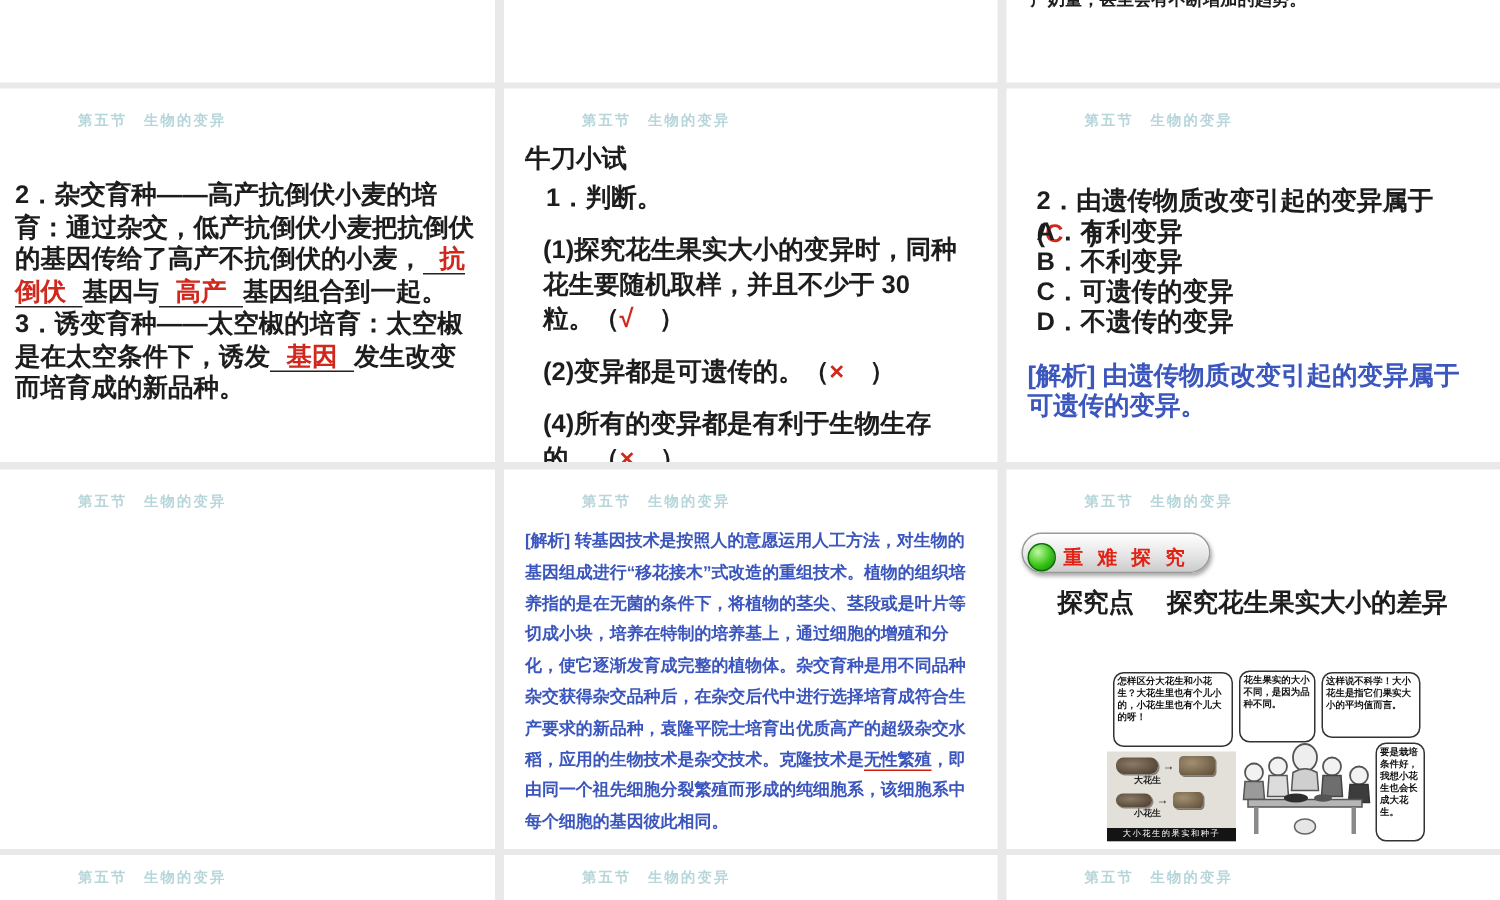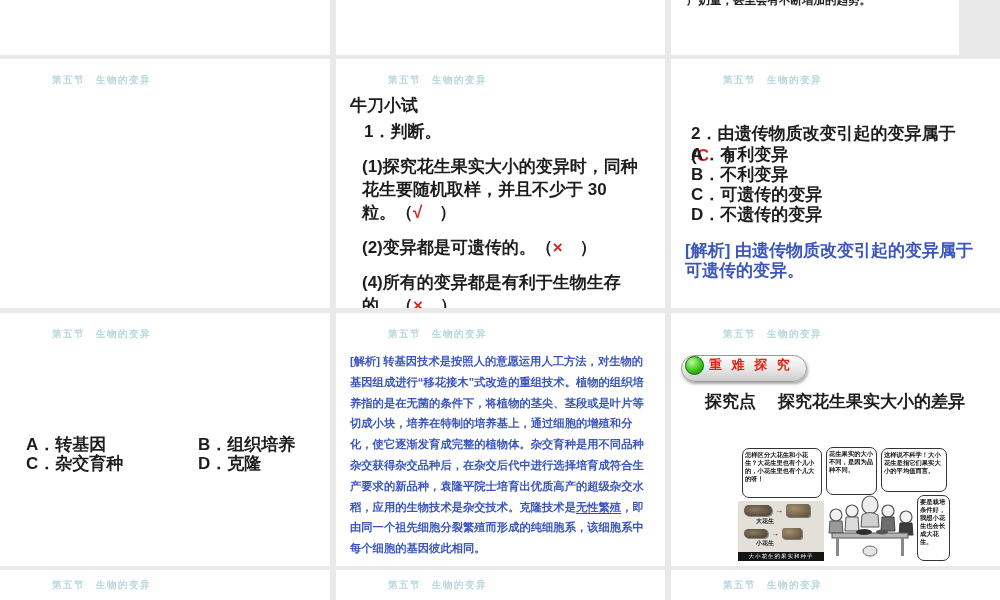--- a/index.html
+++ b/index.html
@@ -1,21 +1,21 @@
 <!DOCTYPE html>
 <html><head>
 <meta charset="utf-8">
 <style>
   html,body{margin:0;padding:0;}
   body{width:1000px;height:600px;font-family:"Liberation Sans",sans-serif;}
   .stage{position:relative;width:1000px;height:600px;background:#e9e9e9;overflow:hidden;}
   .slide{position:absolute;background:#ffffff;overflow:hidden;}
   .r1l{left:0;top:0;width:330px;height:55px;}
   .r1m{left:336px;top:0;width:329px;height:55px;}
-  .r1r{left:671px;top:0;width:288px;height:55px;}
+  .r1r{left:671px;top:0;width:329px;height:55px;}
   .r2l{left:0;top:59px;width:330px;height:249px;}
   .r2m{left:336px;top:59px;width:329px;height:249px;}
   .r2r{left:671px;top:59px;width:329px;height:249px;}
   .r3l{left:0;top:313px;width:330px;height:253px;}
   .r3m{left:336px;top:313px;width:329px;height:253px;}
   .r3r{left:671px;top:313px;width:329px;height:253px;}
   .r4l{left:0;top:570px;width:330px;height:30px;}
   .r4m{left:336px;top:570px;width:329px;height:30px;}
   .r4r{left:671px;top:570px;width:329px;height:30px;}
 
@@ -42,21 +42,21 @@
   .mcq2-ana{top:182px;left:14px;width:305px;line-height:20px;}
 
   
   .mcq3-q{top:80px;left:26px;width:286px;line-height:21px;}
   .mcq3-opts{top:124px;left:26px;width:286px;display:grid;grid-template-columns:172px auto;row-gap:4px;line-height:15px;}
 
   
   .ana-block{top:38px;left:14px;width:300px;line-height:20.8px;font-size:11.3px;}
 
   
-  .badge{position:absolute;left:10px;top:42px;width:124px;height:25px;border-radius:14px;background:linear-gradient(180deg,#ffffff,#e6e6e6 55%,#cccccc);border:1px solid #9a9a9a;box-shadow:1px 2px 3px rgba(0,0,0,.35), inset 0 1px 1px #fff;display:flex;align-items:flex-start;}
+  .badge{position:absolute;left:10px;top:42px;width:124px;height:25px;border-radius:14px;background:linear-gradient(180deg,#ffffff,#e6e6e6 55%,#cccccc);border:1px solid #9a9a9a;box-shadow:1px 2px 3px rgba(0,0,0,.35), inset 0 1px 1px #fff;display:flex;align-items:flex-end;}
   .badge-dot{width:17px;height:17px;border-radius:50%;margin:0 5px 0 3px;background:radial-gradient(circle at 35% 30%,#c0f8a2,#39c517 55%,#128204);border:1px solid #0a6d04;}
   .badge-text{color:#e02315;font-size:13px;font-weight:bold;letter-spacing:3px;white-space:nowrap;}
   .point-line{top:78px;left:34px;white-space:nowrap;}
   .point-text{margin-left:22px;}
   .scene-para{top:100px;left:8px;width:314px;text-indent:11px;line-height:20px;margin:0;}
 
   
   .cartoon{position:absolute;left:45px;top:134px;width:235px;height:116px;background:#fff;}
   .bubble{position:absolute;border:1px solid #333;border-radius:7px;background:#fff;font-size:6.3px;line-height:8px;padding:2px 2px;color:#111;font-weight:bold;box-sizing:border-box;}
   .b1{left:26px;top:1px;width:80px;height:50px;}
@@ -78,20 +78,24 @@
 <div class="stage">
 
   <div class="slide r1l"></div>
   <div class="slide r1m"></div>
   <div class="slide r1r">
     <span class="frag">产奶量，甚至会有不断增加的趋势。</span>
   </div>
 
   <div class="slide r2l">
     <div class="hdr">第五节　生物的变异</div>
+    <div class="txt" style="top:60px;left:10px;width:310px;">
+      <span>2．杂交育种——高产抗倒伏小麦的培育：通过杂交，低产抗倒伏小麦把抗倒伏的基因传给了高产不抗倒伏的小麦，</span><span class="blank">抗倒伏</span><span>基因与</span><span class="blank">高产</span><span>基因组合到一起。</span><br>
+      <span>3．诱变育种——太空椒的培育：太空椒是在太空条件下，诱发</span><span class="blank">基因</span><span>发生改变而培育成的新品种。</span>
+    </div>
   </div>
 
   <div class="slide r2m">
     <div class="hdr">第五节　生物的变异</div>
     <div class="txt quiz-title">牛刀小试</div>
     <div class="txt quiz-intro">1．判断。</div>
     <div class="txt quiz-items">
       <p><span>(1)探究花生果实大小的变异时，同种花生要随机取样，并且不少于 30 粒。（</span><span class="red">√</span><span>　）</span></p>
       <p><span>(2)变异都是可遗传的。（</span><span class="red">×</span><span>　）</span></p>
       <p><span>(4)所有的变异都是有利于生物生存的。（</span><span class="red">×</span><span>　）</span></p>
@@ -105,26 +109,20 @@
       <div>A．有利变异</div>
       <div>B．不利变异</div>
       <div>C．可遗传的变异</div>
       <div>D．不遗传的变异</div>
     </div>
     <div class="txt blue mcq2-ana">[解析] 由遗传物质改变引起的变异属于可遗传的变异。</div>
   </div>
 
   <div class="slide r3l">
     <div class="hdr">第五节　生物的变异</div>
-    <div class="txt mcq3-opts">
-      <span>A．转基因</span>
-      <span>B．组织培养</span>
-      <span>C．杂交育种</span>
-      <span>D．克隆</span>
-    </div>
   </div>
 
   <div class="slide r3m">
     <div class="hdr">第五节　生物的变异</div>
     <div class="txt blue ana-block">
       <span>[解析] 转基因技术是按照人的意愿运用人工方法，对生物的基因组成进行“移花接木”式改造的重组技术。植物的组织培养指的是在无菌的条件下，将植物的茎尖、茎段或是叶片等切成小块，培养在特制的培养基上，通过细胞的增殖和分化，使它逐渐发育成完整的植物体。杂交育种是用不同品种杂交获得杂交品种后，在杂交后代中进行选择培育成符合生产要求的新品种，袁隆平院士培育出优质高产的超级杂交水稻，应用的生物技术是杂交技术。克隆技术是</span><span class="ulred">无性繁殖</span><span>，即由同一个祖先细胞分裂繁殖而形成的纯细胞系，该细胞系中每个细胞的基因彼此相同。</span>
     </div>
   </div>
 
   <div class="slide r3r">

